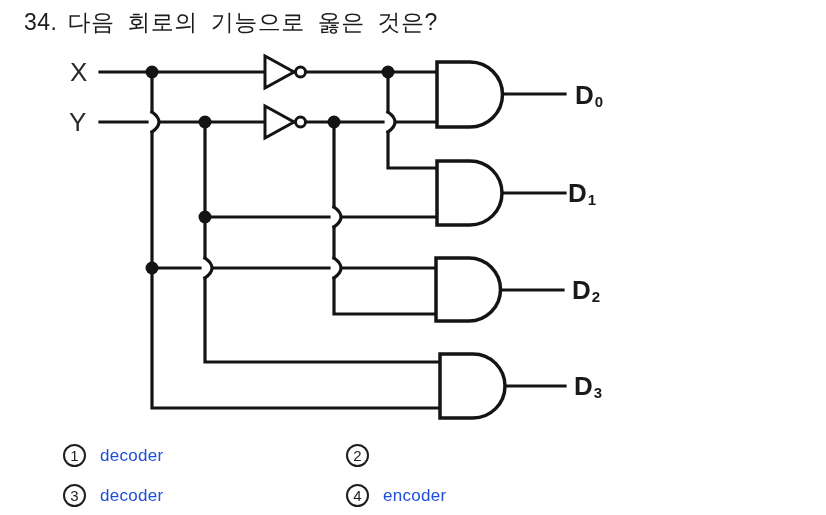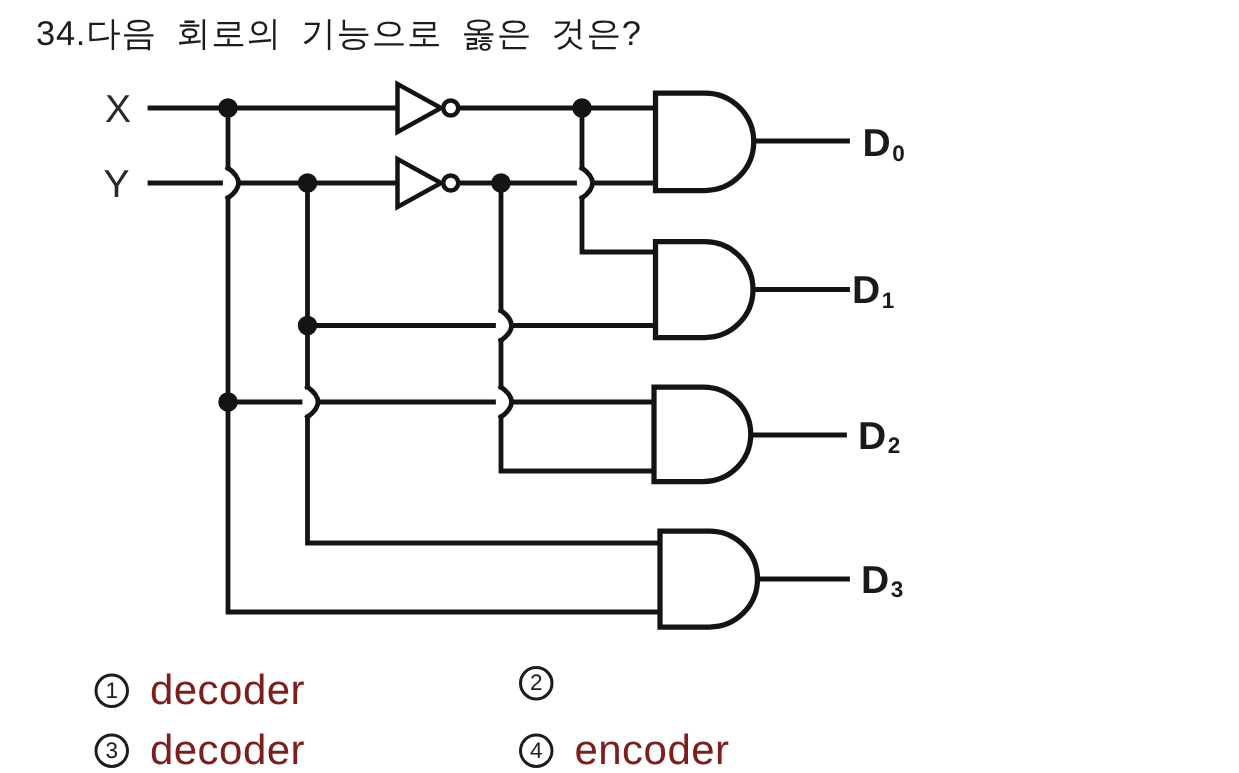--- a/index.html
+++ b/index.html
@@ -11,21 +11,21 @@
     overflow: hidden;
   }
   .page { position: relative; width: 826px; height: 515px; background: #ffffff; }
 
   
   .title {
     position: absolute; left: 24px; top: 7px;
     font-size: 23px; letter-spacing: 0.5px; word-spacing: 6px;
     color: #1c1c1c; white-space: nowrap;
   }
-  .title .qnum { }
+  .title .qnum { margin-right: 10px; }
 
   
   svg.circuit { position: absolute; left: 0; top: 0; }
 
   
   .in-label {
     position: absolute; font-size: 26px; color: #2a2a2a;
     line-height: 1; font-weight: 500;
   }
   #x-label { left: 70px; top: 59px; }
@@ -45,21 +45,21 @@
   
   .option {
     position: absolute; display: flex; align-items: center; gap: 14px;
     cursor: default;
   }
   .opt-circle {
     width: 23px; height: 23px; border: 2px solid #1d1d1d; border-radius: 50%;
     display: flex; align-items: center; justify-content: center;
     font-size: 15px; color: #1d1d1d; box-sizing: border-box; flex: 0 0 auto;
   }
-  .opt-text { font-size: 28px; color: #7f1d1d; letter-spacing: 0.3px; }
+  .opt-text { font-size: 17px; color: #1d4ed8; letter-spacing: 0.3px; }
   #option-1 { left: 63px;  top: 444px; }
   #option-2 { left: 346px; top: 444px; }
   #option-3 { left: 63px;  top: 484px; }
   #option-4 { left: 346px; top: 484px; }
 </style>
 </head>
 <body>
 
 <div class="page">
 

